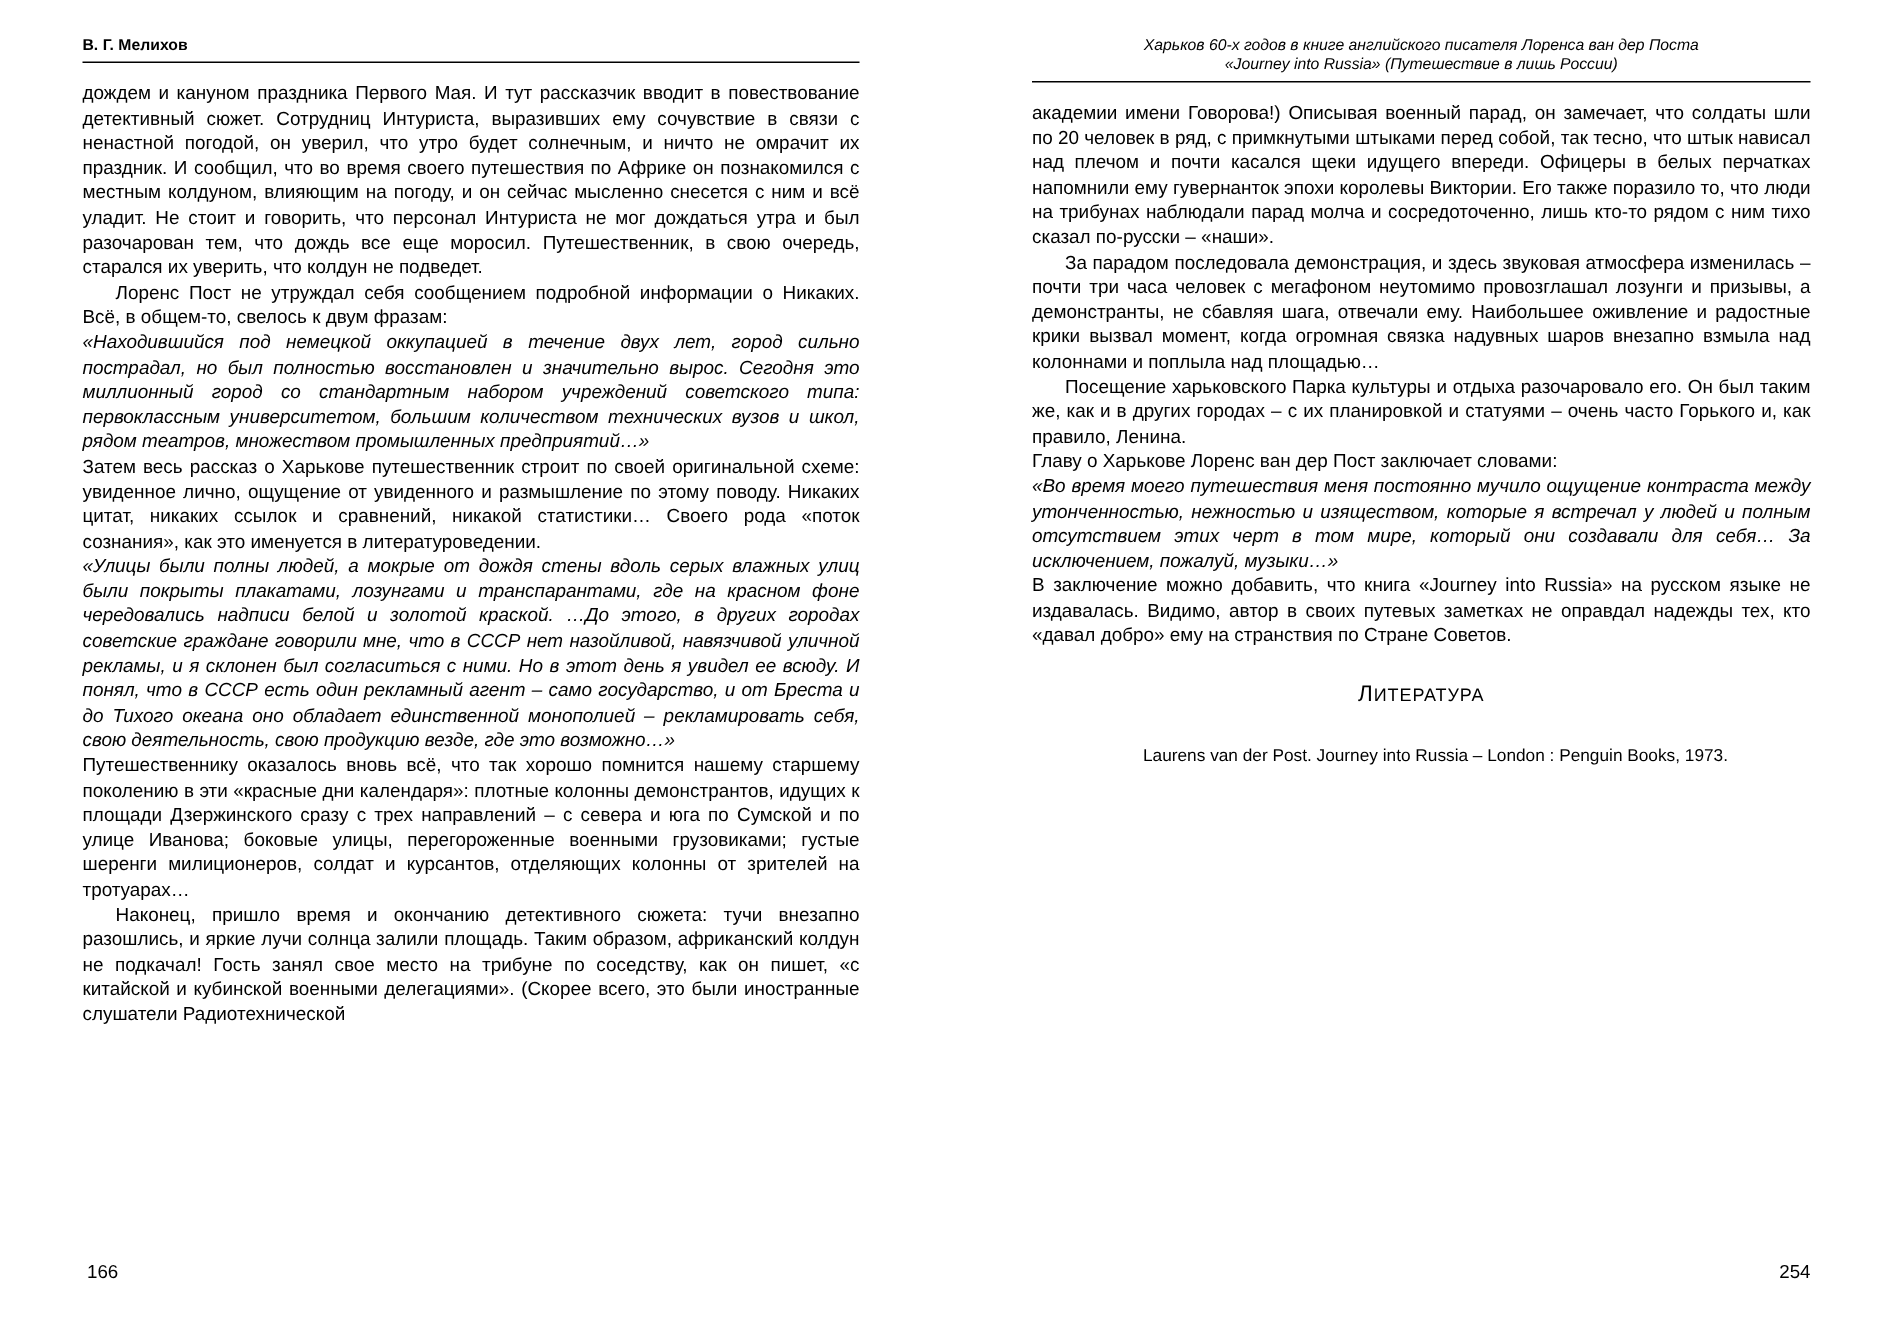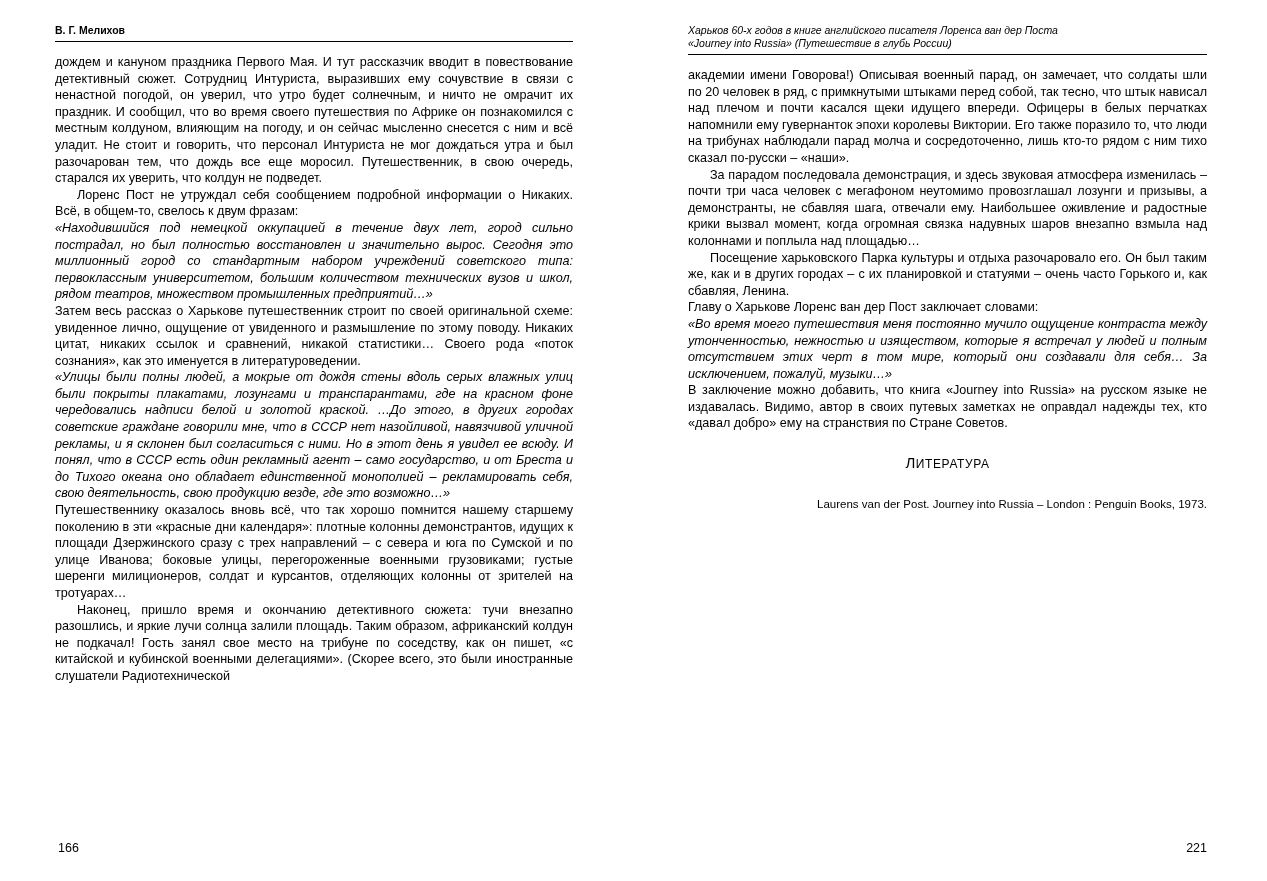--- a/index.html
+++ b/index.html
@@ -39,21 +39,21 @@
     border-bottom: 1px solid #000;
     padding-bottom: 4px;
     margin-bottom: 12px;
   }
   .rh-left {
     font-weight: bold;
     font-style: normal;
     text-align: left;
   }
   .rh-right {
-    text-align: left;
+    text-align: center;
     font-style: italic;
   }
   .rh-right .rh-line1 { display: block; }
   .rh-right .rh-line2 { display: block; }
   .body-text {
     font-size: 12.6px;
     line-height: 16.6px;
     text-align: justify;
     text-justify: inter-word;
     hyphens: manual;
@@ -73,21 +73,21 @@
     text-align: center;
     margin-top: 22px;
     margin-bottom: 26px;
     font-size: 13px;
     letter-spacing: 0.5px;
   }
   .lit-heading .cap { font-size: 15px; }
   .lit-entry {
     font-size: 11.5px;
     line-height: 15px;
-    text-align: right;
+    text-align: center;
     padding-left: 19px;
   }
   .folio {
     position: absolute;
     bottom: 26px;
     font-size: 12.5px;
   }
   .folio-left { left: 58px; }
   .folio-right { right: 60px; }
 </style>
@@ -110,32 +110,32 @@
       <p>Путешественнику оказалось вновь всё, что так хорошо помнится нашему старшему поколению в эти «красные дни календаря»: плотные колонны демонстрантов, идущих к площади Дзержинского сразу с трех направлений – с севера и юга по Сумской и по улице Иванова; боковые улицы, перегороженные военными грузовиками; густые шеренги милиционеров, солдат и курсантов, отделяющих колонны от зрителей на тротуарах…</p>
       <p class="indent">Наконец, пришло время и окончанию детективного сюжета: тучи внезапно разошлись, и яркие лучи солнца залили площадь. Таким образом, африканский колдун не подкачал! Гость занял свое место на трибуне по соседству, как он пишет, «с китайской и кубинской военными делегациями». (Скорее всего, это были иностранные слушатели Радиотехнической</p>
     </div>
 
     <div class="folio folio-left">166</div>
   </div>
 
   <div class="page page-right">
     <div class="running-head rh-right">
       <span class="rh-line1">Харьков 60-х годов в книге английского писателя Лоренса ван дер Поста</span>
-      <span class="rh-line2">«Journey into Russia» (Путешествие в глубь России)</span>
+      <span class="rh-line2">«Journey into Russia» (Путешествие в лишь России)</span>
     </div>
 
     <div class="body-text">
       <p>академии имени Говорова!) Описывая военный парад, он замечает, что солдаты шли по 20 человек в ряд, с примкнутыми штыками перед собой, так тесно, что штык нависал над плечом и почти касался щеки идущего впереди. Офицеры в белых перчатках напомнили ему гувернанток эпохи королевы Виктории. Его также поразило то, что люди на трибунах наблюдали парад молча и сосредоточенно, лишь кто-то рядом с ним тихо сказал по-русски – «наши».</p>
       <p class="indent">За парадом последовала демонстрация, и здесь звуковая атмосфера изменилась – почти три часа человек с мегафоном неутомимо провозглашал лозунги и призывы, а демонстранты, не сбавляя шага, отвечали ему. Наибольшее оживление и радостные крики вызвал момент, когда огромная связка надувных шаров внезапно взмыла над колоннами и поплыла над площадью…</p>
-      <p class="indent">Посещение харьковского Парка культуры и отдыха разочаровало его. Он был таким же, как и в других городах – с их планировкой и статуями – очень часто Горького и, как сбавляя, Ленина.</p>
+      <p class="indent">Посещение харьковского Парка культуры и отдыха разочаровало его. Он был таким же, как и в других городах – с их планировкой и статуями – очень часто Горького и, как правило, Ленина.</p>
       <p>Главу о Харькове Лоренс ван дер Пост заключает словами:</p>
       <p class="quote">«Во время моего путешествия меня постоянно мучило ощущение контраста между утонченностью, нежностью и изяществом, которые я встречал у людей и полным отсутствием этих черт в том мире, который они создавали для себя… За исключением, пожалуй, музыки…»</p>
       <p>В заключение можно добавить, что книга «Journey into Russia» на русском языке не издавалась. Видимо, автор в своих путевых заметках не оправдал надежды тех, кто «давал добро» ему на странствия по Стране Советов.</p>
     </div>
 
     <div class="lit-heading" style="font-variant: normal; font-size: 12px; letter-spacing: 0.6px;"><span class="cap">Л</span>ИТЕРАТУРА</div>
 
     <div class="lit-entry">Laurens van der Post. Journey into Russia – London : Penguin Books, 1973.</div>
 
-    <div class="folio folio-right">221</div>
+    <div class="folio folio-right">254</div>
   </div>
 
 </div>
 
 </body></html>

